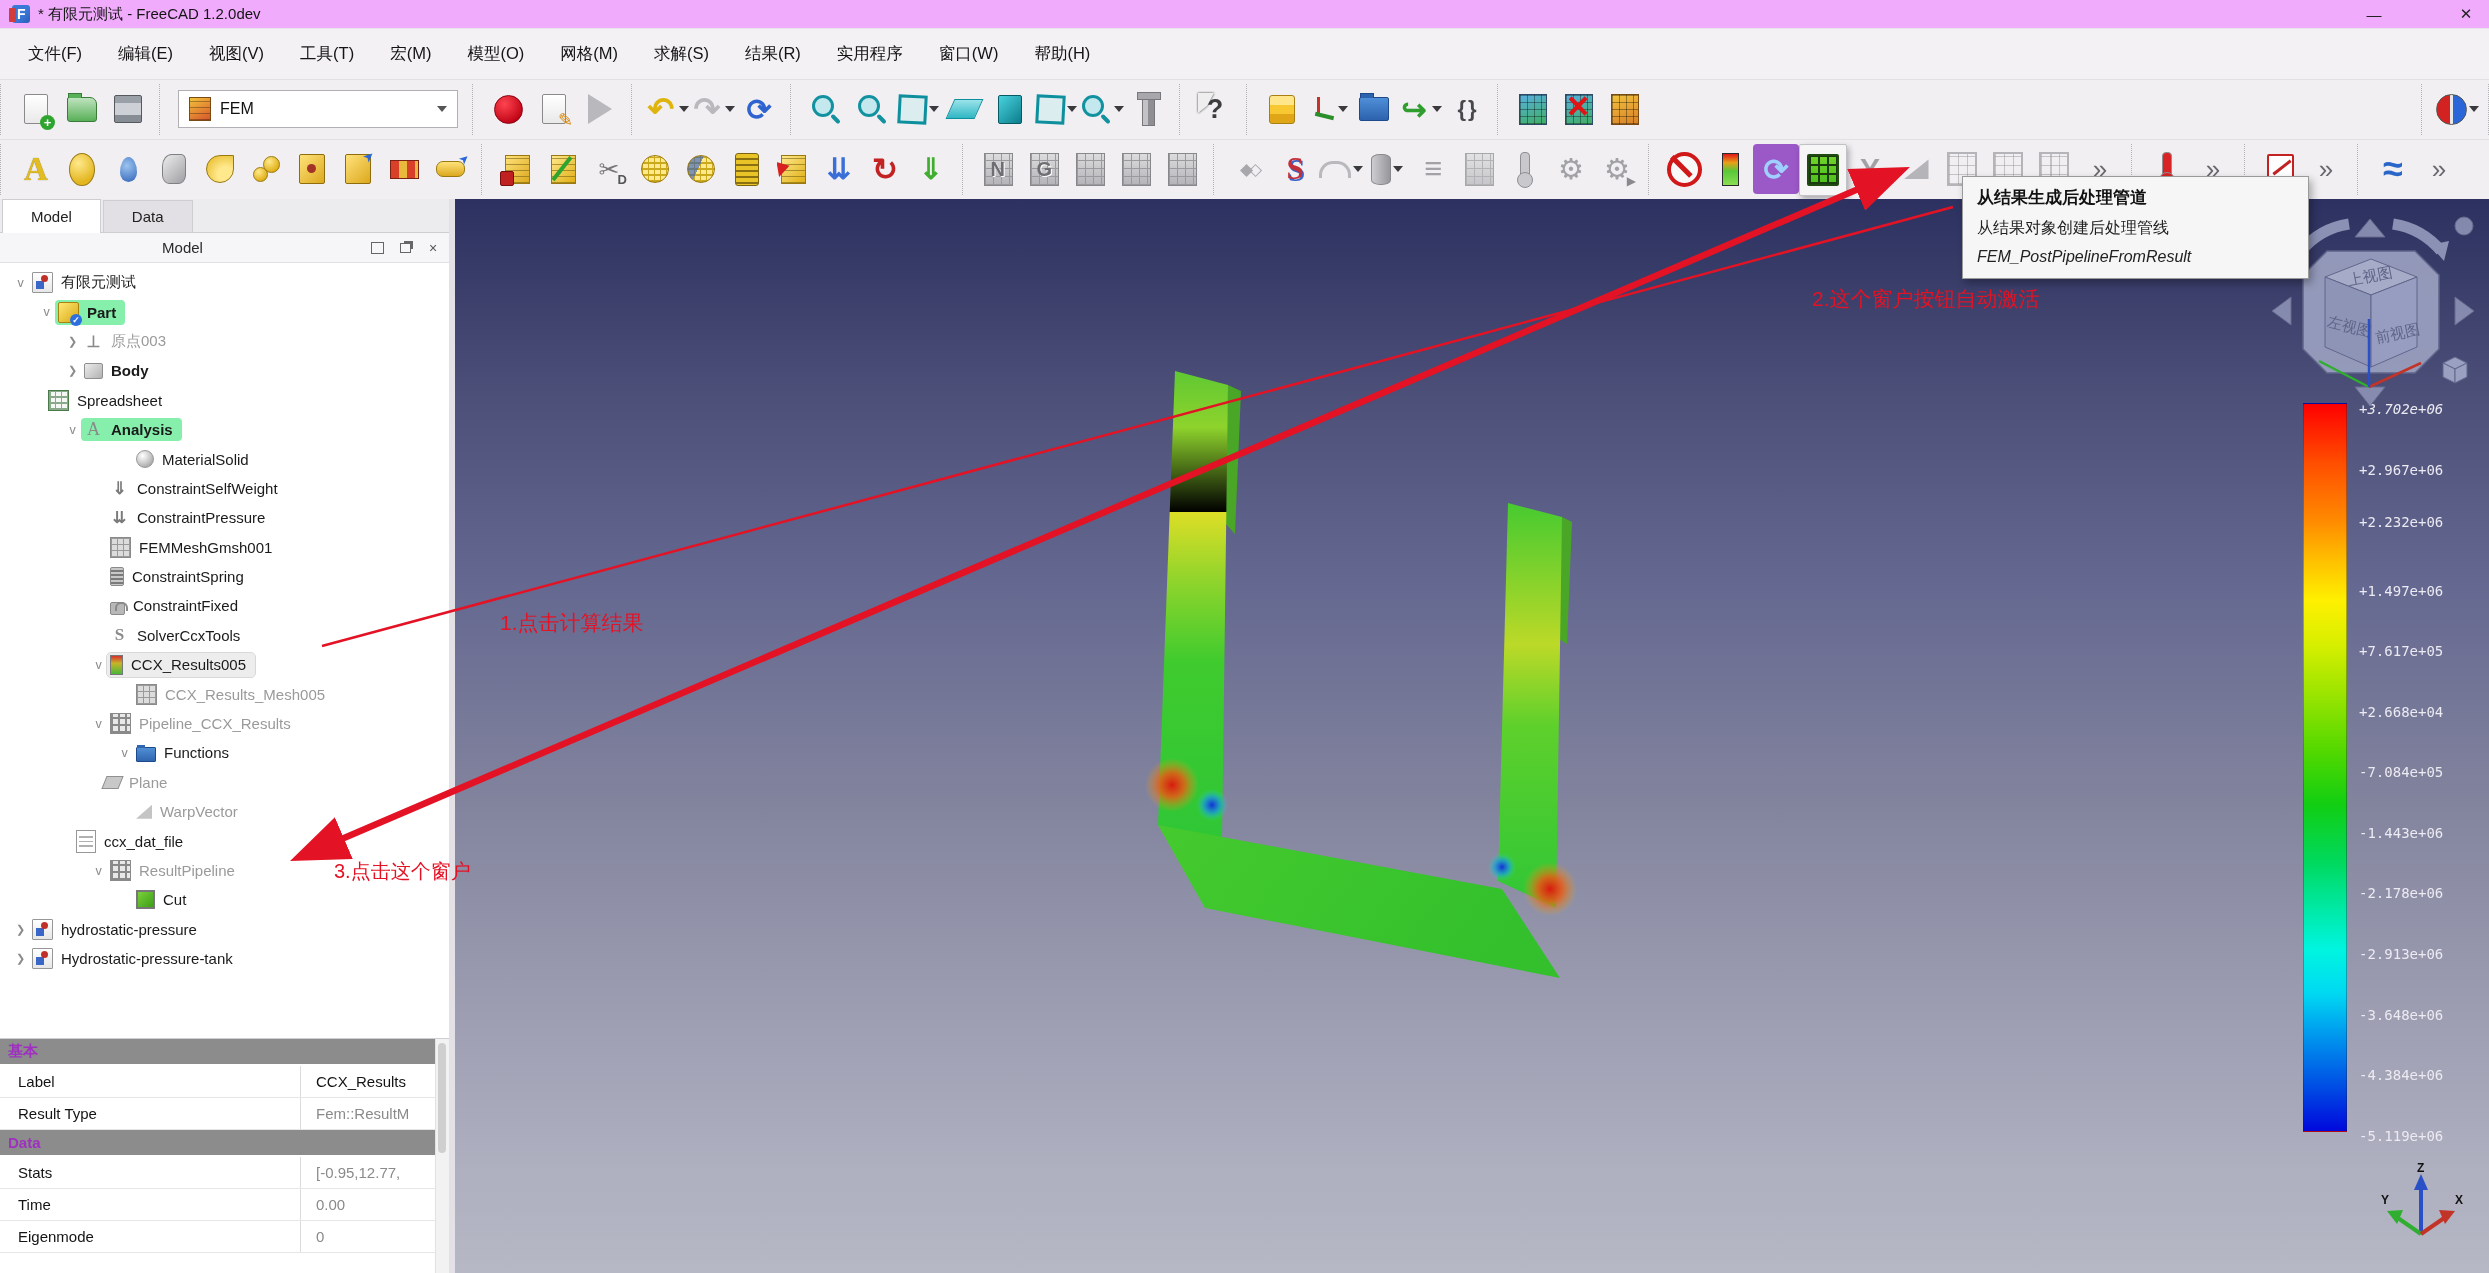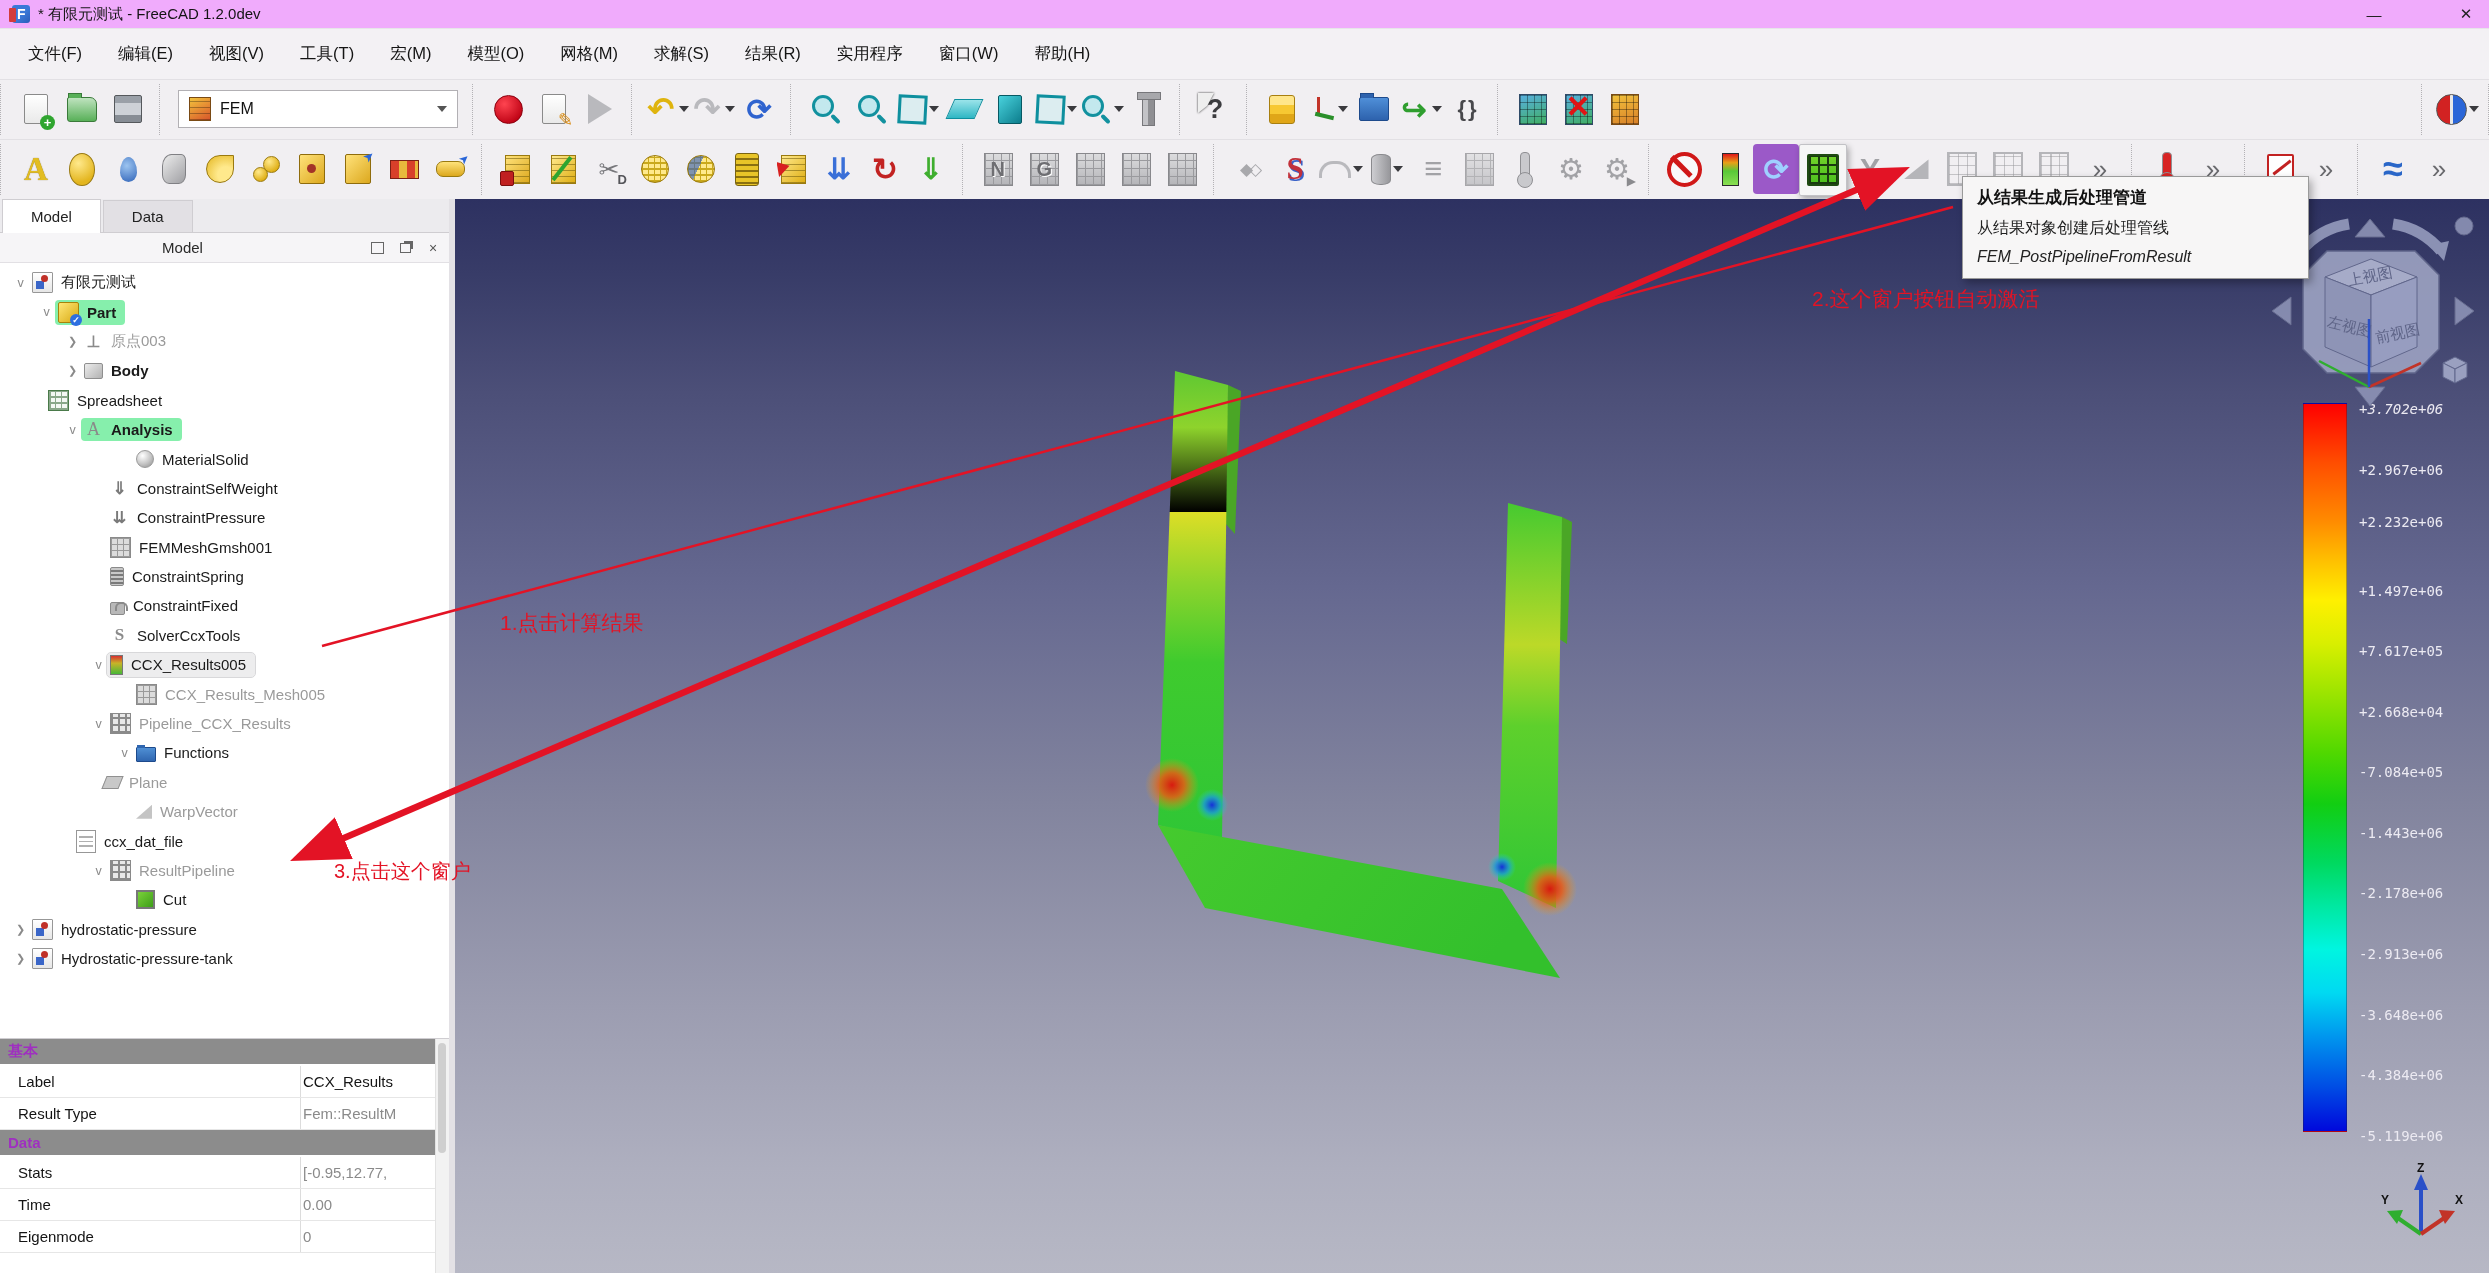--- a/index.html
+++ b/index.html
@@ -190,21 +190,21 @@
   .t-plane{width:15px;height:11px;background:#c8c8c8;border:1px solid #909090;transform:skewX(-22deg);}
   .t-warp{width:16px;height:14px;background:#c4c4c4;clip-path:polygon(0 100%,100% 0,100% 100%);}
   .t-page{width:14px;height:17px;background:repeating-linear-gradient(0deg,transparent 0 3px,#b0b0b0 3px 4.5px) content-box,#fff;padding:2px;border:1px solid #979797;}
   .t-cut{width:15px;height:15px;background:linear-gradient(135deg,#7ad13a,#3d9e18);border:2px solid #777;}
 
   
   .props{height:237px;border-top:1px solid #cfcdd1;background:#fff;font-size:15px;position:relative;flex:none;}
   .psec{height:25px;background:#8c8c8c;color:#9f30c0;font-weight:bold;display:flex;align-items:center;padding-left:8px;border-bottom:2px solid #fff;}
   .prow{height:31px;display:grid;grid-template-columns:300px 1fr;border-bottom:1px solid #e6e6e6;align-items:center;}
   .plabel{padding-left:18px;color:#141414;overflow:hidden;}
-  .pvalue{border-left:1px solid #dcdcdc;padding-left:2px;height:100%;display:flex;align-items:center;white-space:nowrap;overflow:hidden;color:#141414;}
+  .pvalue{border-left:1px solid #dcdcdc;padding-left:15px;height:100%;display:flex;align-items:center;white-space:nowrap;overflow:hidden;color:#141414;}
   .pvalue.g{color:#8a8a8a;}
   .pscroll{position:absolute;right:0;top:0;bottom:0;width:13px;background:#f2f2f2;border-left:1px solid #e2e2e2;}
   .pscroll::before{content:"";position:absolute;left:2px;top:4px;width:8px;height:110px;background:#cfcfcf;border-radius:4px;}
 
   
   .viewport{position:relative;flex:1;overflow:hidden;
     background:linear-gradient(180deg,#2d3161 0%,#383c68 7%,#4c4f78 18%,#656890 36%,#82849e 56%,#9c9db1 75%,#aeafbf 90%,#b7b8c5 100%);}
   .model-svg,.nav-svg,.axis-svg{position:absolute;}
   .model-svg{inset:0;}
   .nav-svg{top:12px;right:10px;}

